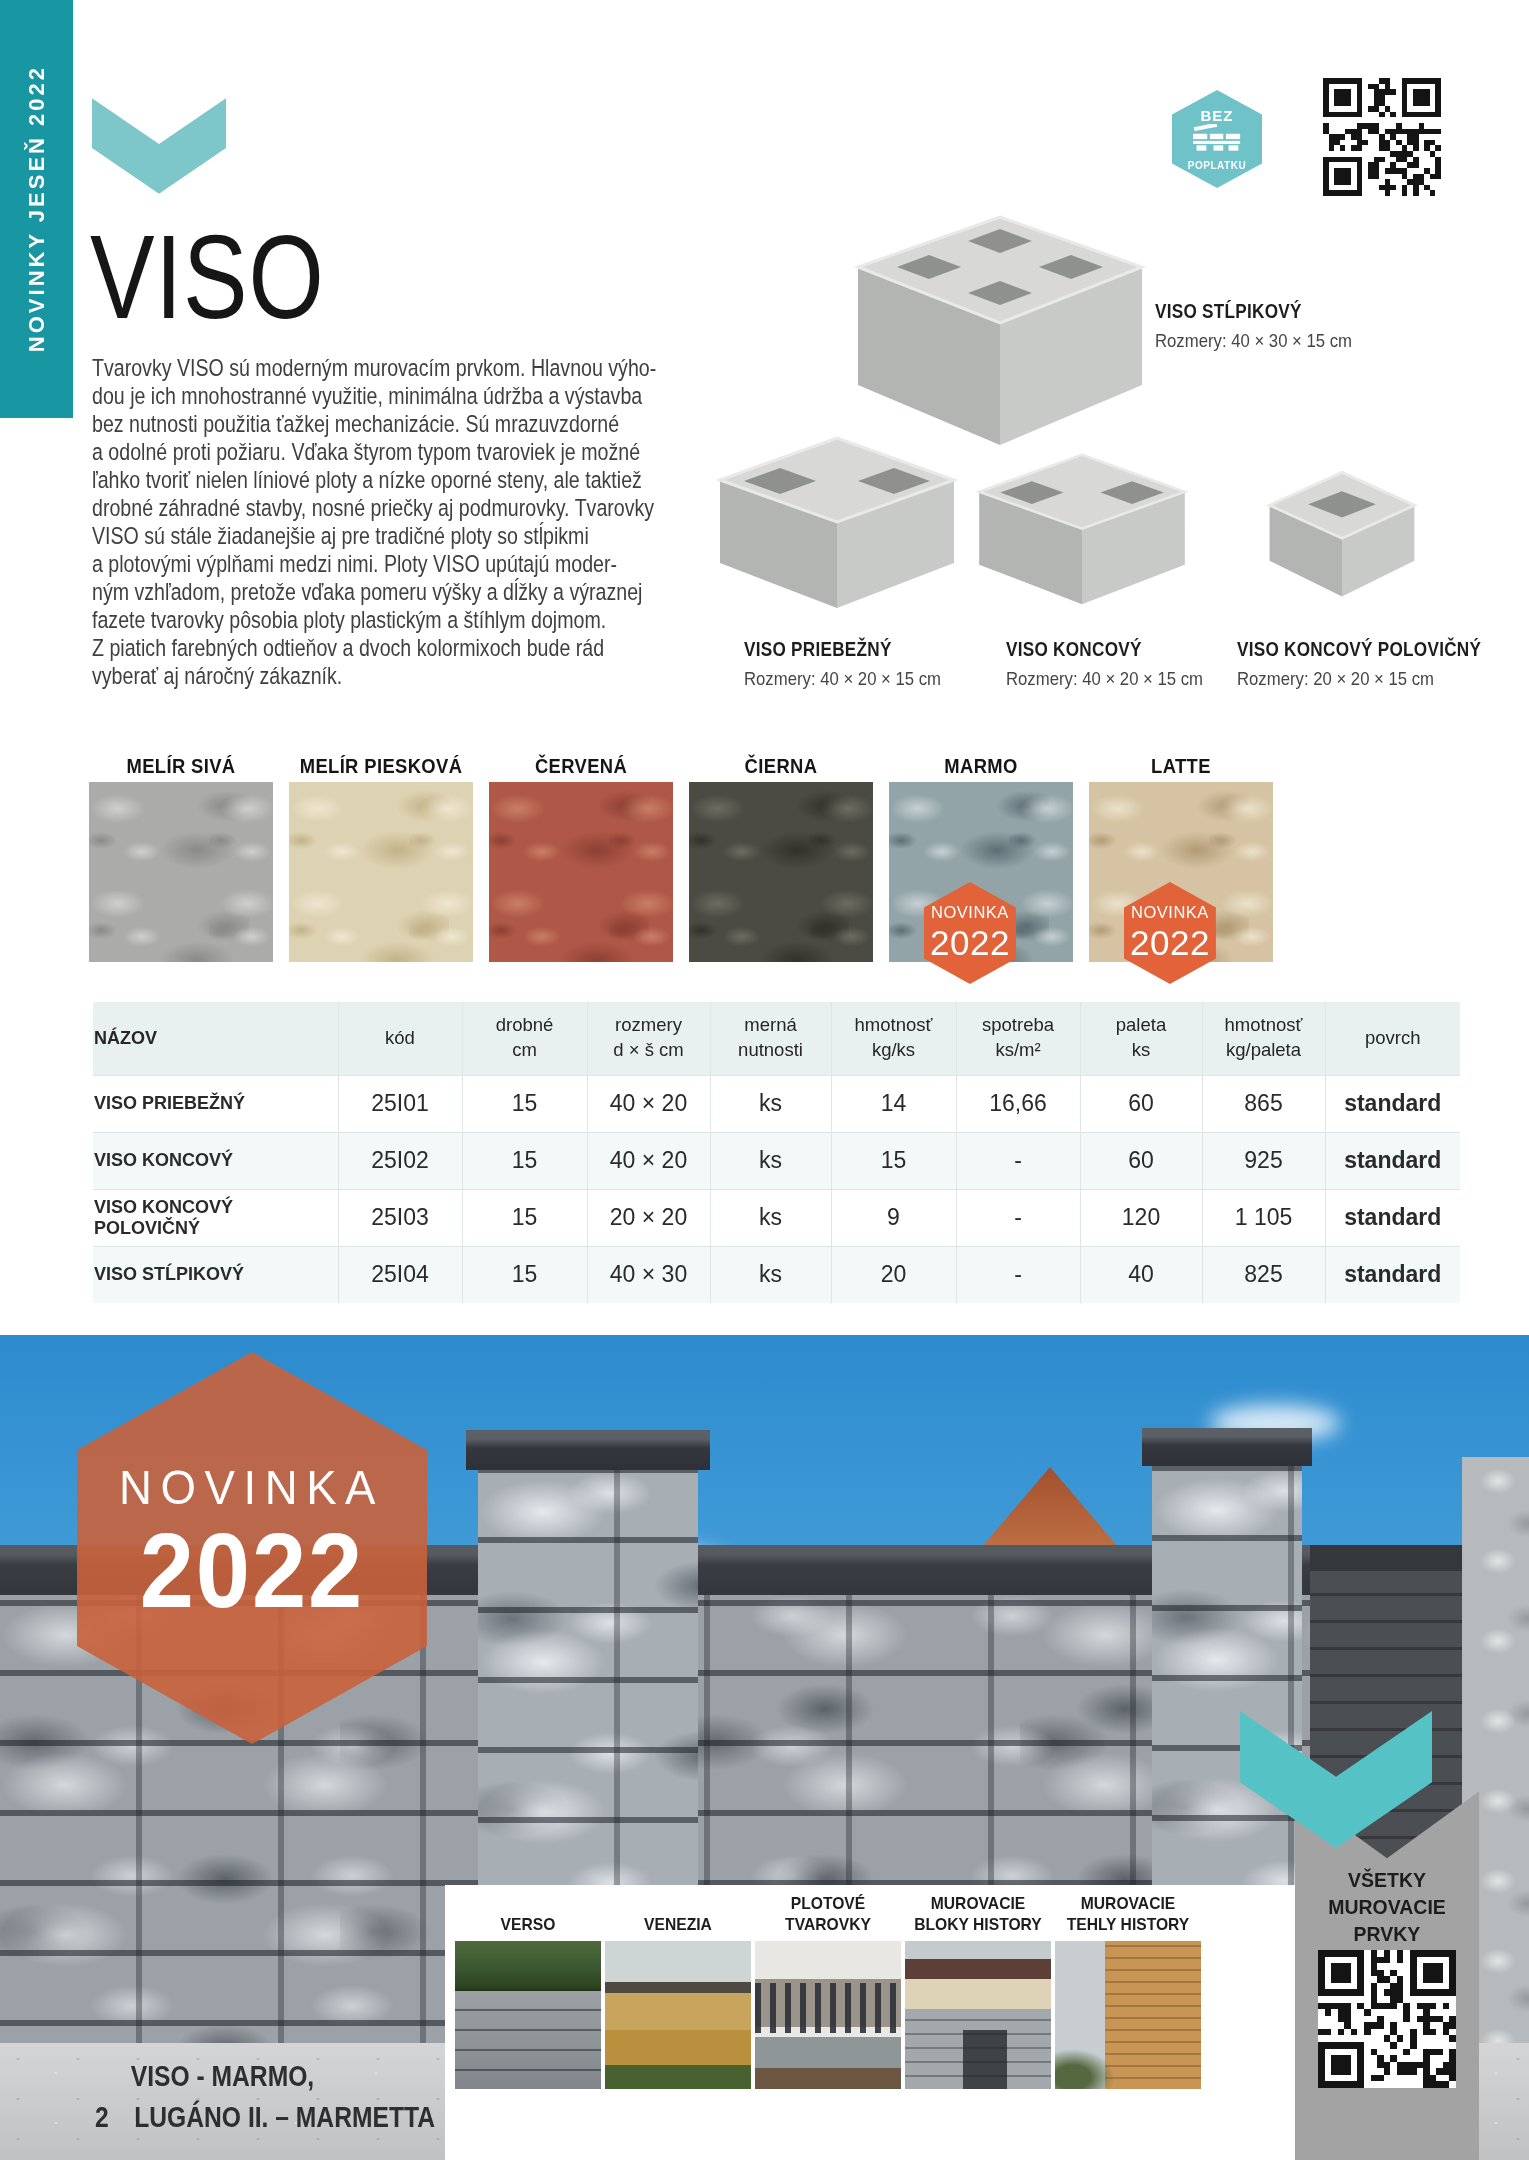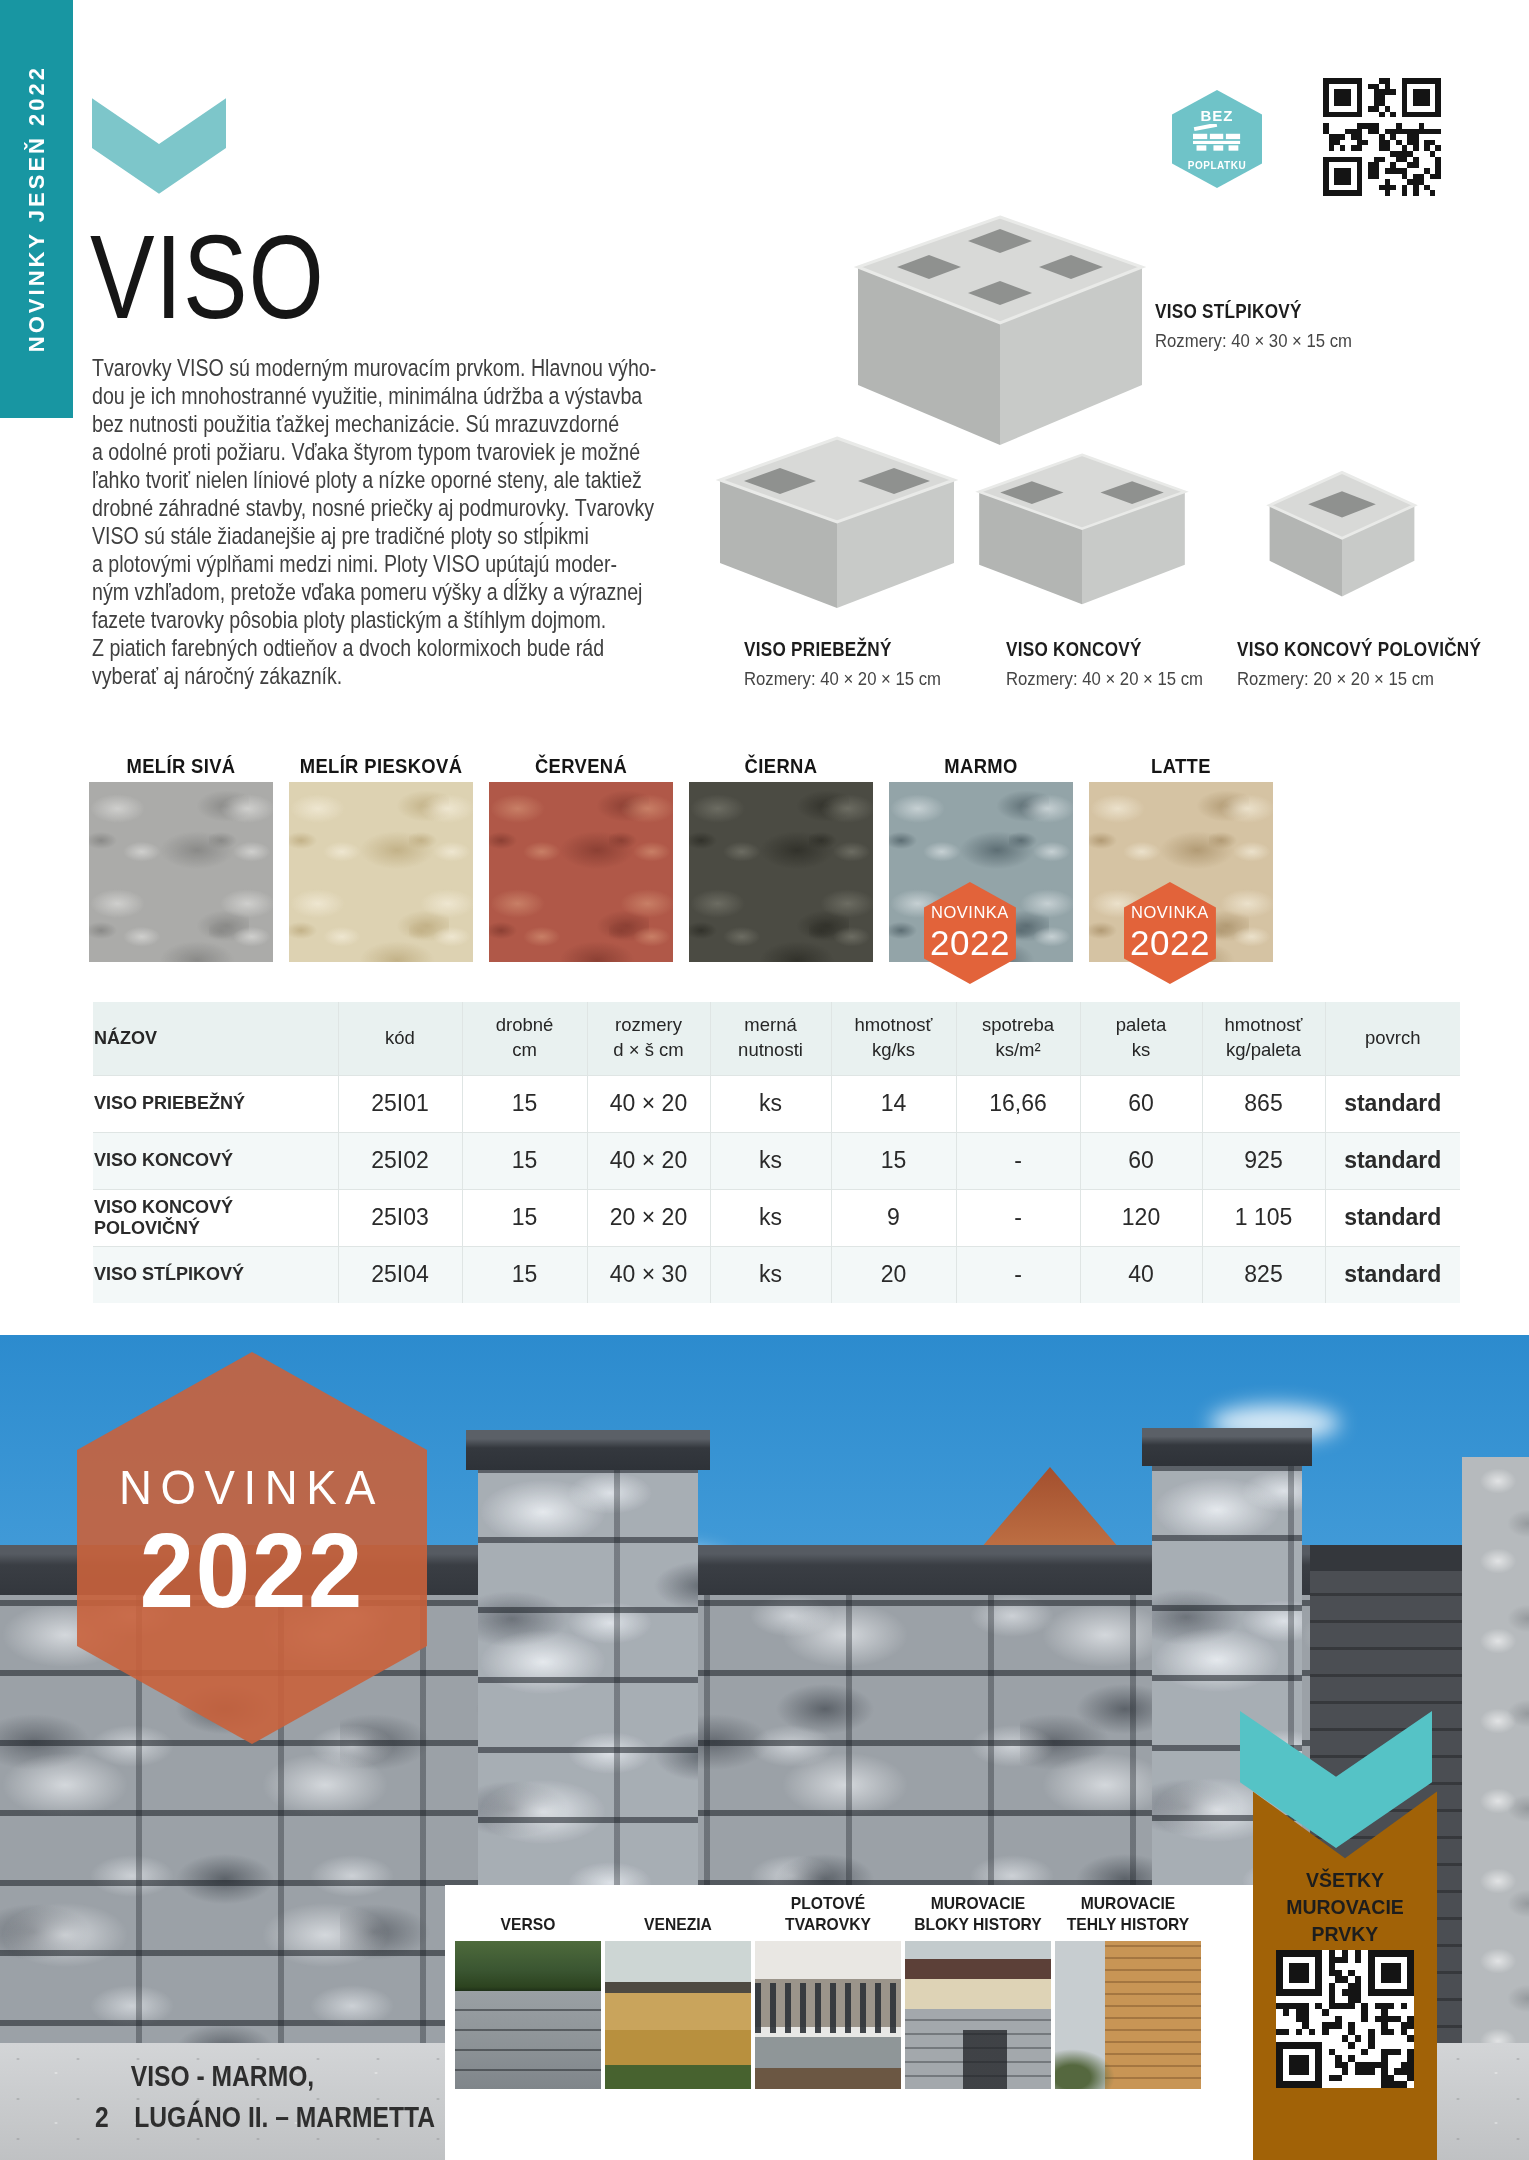--- a/index.html
+++ b/index.html
@@ -109,21 +109,21 @@
   .hero-hex .h1{margin-top:108px;font-size:48px;letter-spacing:9px;font-weight:400;transform:scaleX(.95);}
   .hero-hex .h2{font-size:106px;font-weight:700;letter-spacing:2px;line-height:1.05;transform:scaleX(.92);}
 
   
   .footer-panel{position:absolute;left:445px;top:1885px;width:992px;height:275px;background:#fff;z-index:20;
         display:flex;padding-left:10px;}
   .thumb{width:146px;margin-right:4px;display:flex;flex-direction:column;}
   .thumb-label{height:56px;display:flex;align-items:flex-end;justify-content:center;text-align:center;
         font-weight:bold;font-size:17px;line-height:21px;color:#1d1d1d;transform:scaleX(.92);padding-bottom:6px;}
   .thumb-img{height:148px;width:146px;}
-  .notch-col{position:absolute;left:1253px;top:1768px;width:184px;height:392px;background:#a16207;z-index:21;
+  .notch-col{position:absolute;left:1295px;top:1768px;width:184px;height:392px;background:#a3a3a3;z-index:21;
         clip-path:polygon(0 6%,50% 23%,100% 6%,100% 100%,0 100%);}
   .qr-caption{position:absolute;left:0;top:98px;width:100%;text-align:center;font-weight:bold;
         font-size:20.5px;line-height:27px;color:#1d1d1d;transform:scaleX(.95);}
   .qr-bottom{position:absolute;left:23px;top:182px;width:138px;height:138px;}
 
   
   .thumb-verso{background-image:
       repeating-linear-gradient(0deg, rgba(255,255,255,0) 0 18px, rgba(40,44,48,.55) 18px 20px),
       linear-gradient(180deg,#4e6b3c 0%,#3a5531 20%,#2c431f 31%,#1e2f18 34%,#9aa0a4 34%,#8d9397 70%,#7f858a 100%);
       background-size:100% 66%,auto;background-position:0 100%,0 0;background-repeat:no-repeat;}

